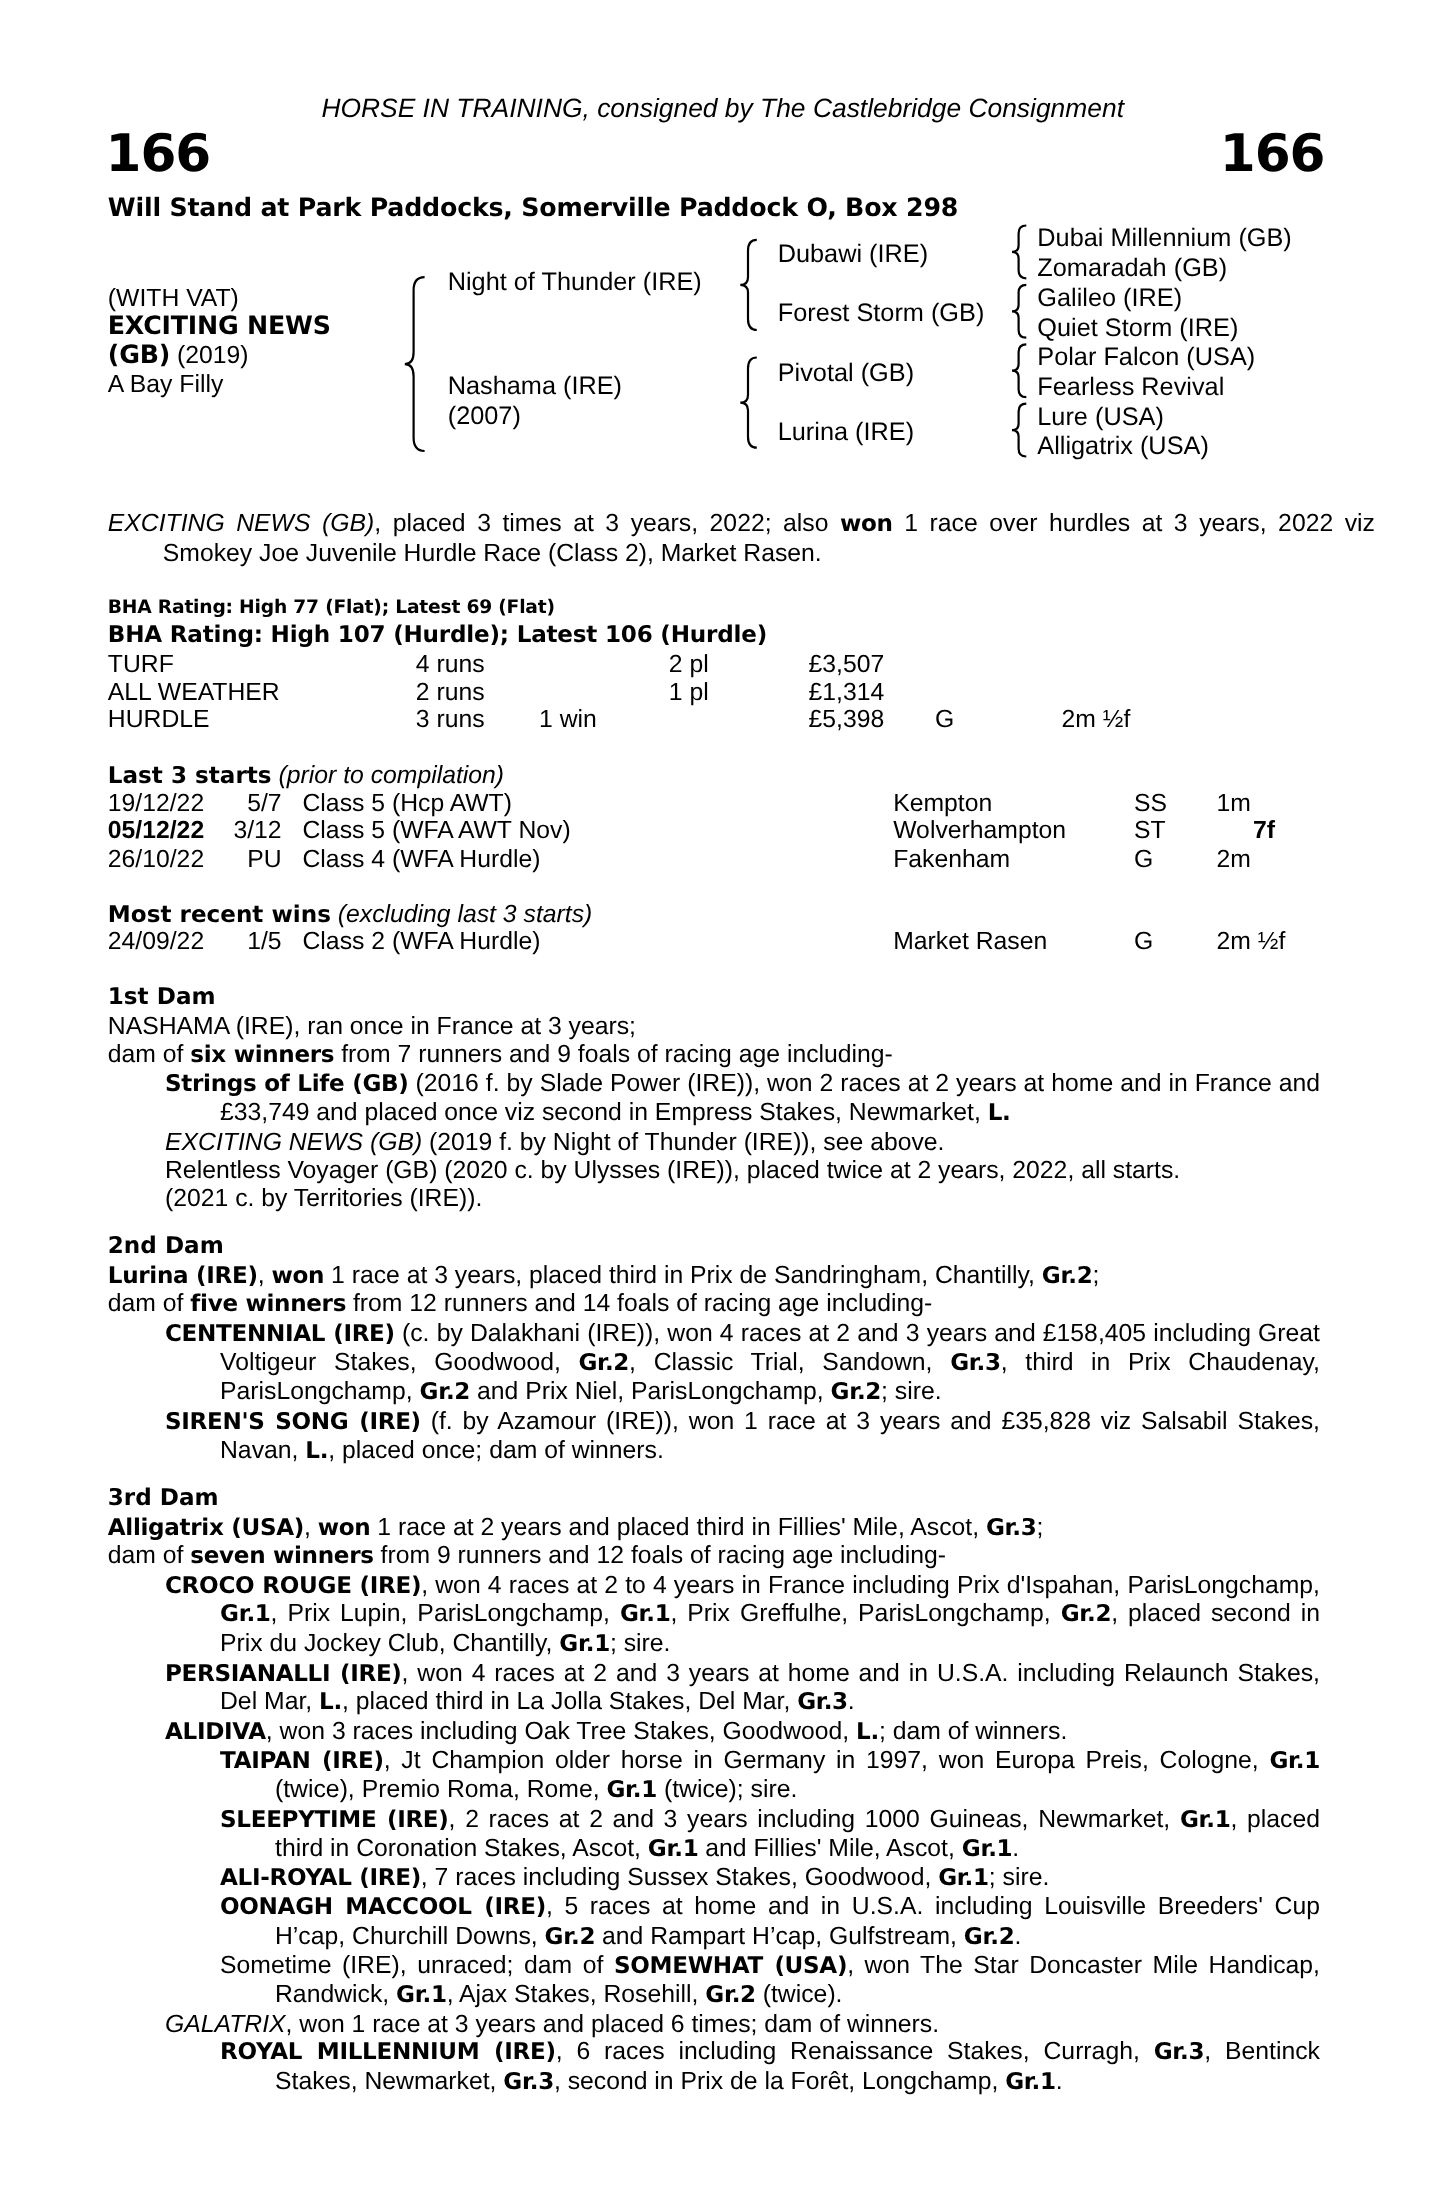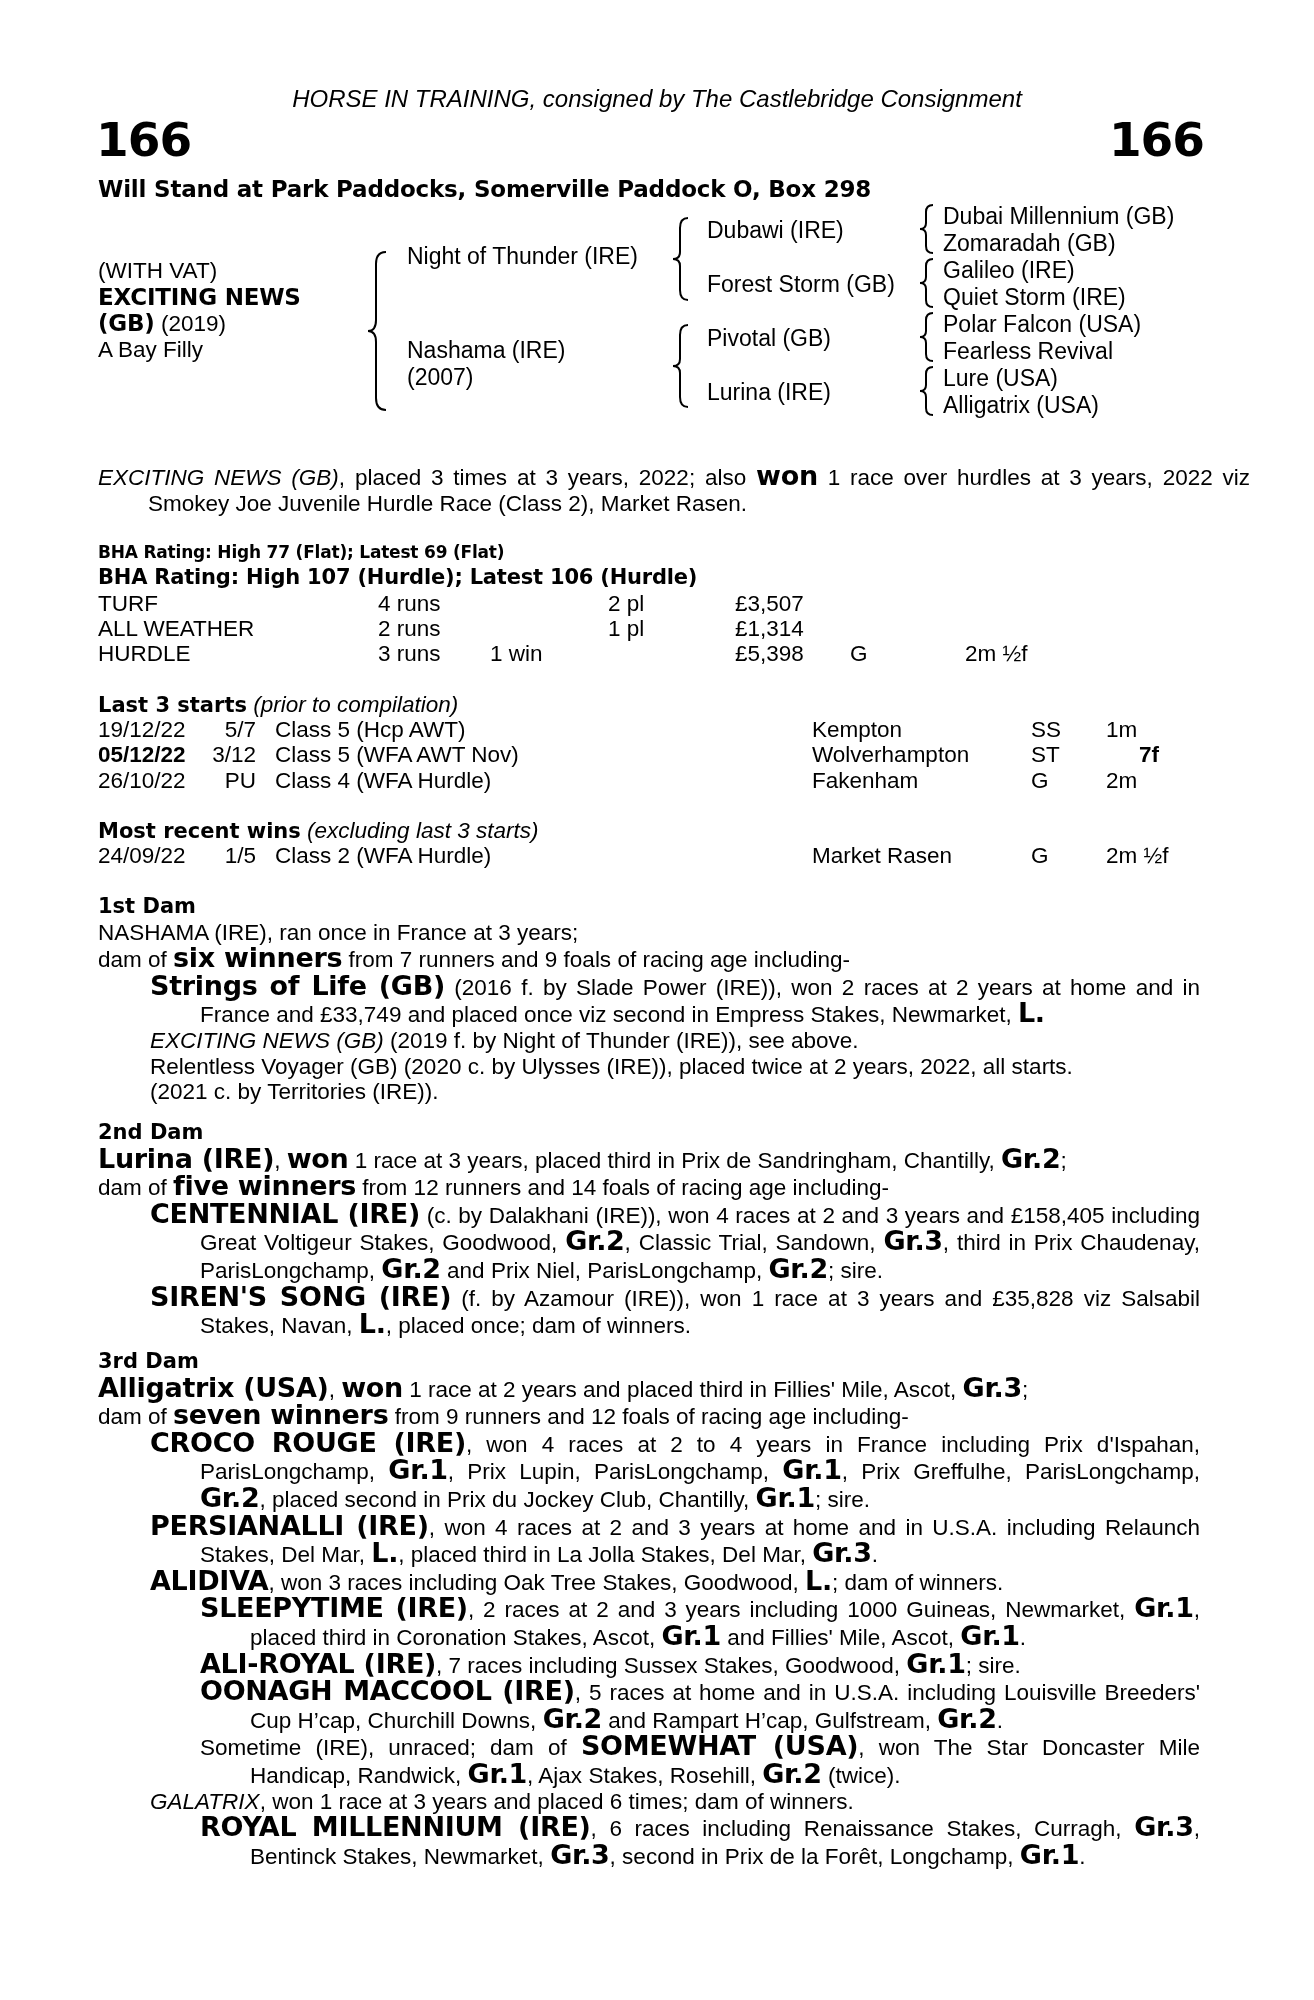--- a/index.html
+++ b/index.html
@@ -1,21 +1,21 @@
 <!DOCTYPE html>
 <html><head>
 <meta charset="utf-8">
 <style>
   html, body { margin:0; padding:0; background:#ffffff; }
   body { width:1314px; height:2000px; position:relative; overflow:hidden; color:#000;
          font-family:"Liberation Sans", sans-serif; font-size:22.5px; line-height:25.6px; }
   .abs { position:absolute; white-space:nowrap; }
   .hv { font-family:"DejaVu Sans", sans-serif; font-weight:bold; letter-spacing:-0.2px; }
   .it { font-style:italic; }
-  b.k { font-family:"DejaVu Sans", sans-serif; font-weight:bold; font-size:27px; letter-spacing:-0.3px; }
+  b.k { font-family:"DejaVu Sans", sans-serif; font-weight:bold; font-size:21px; letter-spacing:-0.3px; }
 
   #hdr-title { left:0; width:1314px; text-align:center; top:86px; font-size:24px; font-style:italic; padding-left:0; }
   .lot { top:114px; font-family:"DejaVu Sans", sans-serif; font-weight:bold; font-size:47px; line-height:52px; letter-spacing:-1px; }
   #lot-left { left:96px; }
   #lot-right { right:110px; }
   #stand { left:98px; top:175px; font-size:23px; line-height:28px; }
 
   .ped { font-size:23px; line-height:27px; }
   .brace { position:absolute; }
 
@@ -172,19 +172,20 @@
   <div class="l1"><b class="k">SIREN'S SONG (IRE)</b><span> (f. by Azamour (IRE)), won 1 race at 3 years and £35,828 viz Salsabil Stakes, Navan, </span><b class="k">L.</b><span>, placed once; dam of winners.</span></div>
 </div>
 
 <div class="para" style="top:1349px;">
   <div class="sec-h">3rd Dam</div>
   <div><b class="k">Alligatrix (USA)</b><span>, </span><b class="k">won</b><span> 1 race at 2 years and placed third in Fillies' Mile, Ascot, </span><b class="k">Gr.3</b><span>;</span></div>
   <div><span>dam of </span><b class="k">seven winners</b><span> from 9 runners and 12 foals of racing age including-</span></div>
   <div class="l1"><b class="k">CROCO ROUGE (IRE)</b><span>, won 4 races at 2 to 4 years in France including Prix d'Ispahan, ParisLongchamp, </span><b class="k">Gr.1</b><span>, Prix Lupin, ParisLongchamp, </span><b class="k">Gr.1</b><span>, Prix Greffulhe, ParisLongchamp, </span><b class="k">Gr.2</b><span>, placed second in Prix du Jockey Club, Chantilly, </span><b class="k">Gr.1</b><span>; sire.</span></div>
   <div class="l1"><b class="k">PERSIANALLI (IRE)</b><span>, won 4 races at 2 and 3 years at home and in U.S.A. including Relaunch Stakes, Del Mar, </span><b class="k">L.</b><span>, placed third in La Jolla Stakes, Del Mar, </span><b class="k">Gr.3</b><span>.</span></div>
   <div class="l1"><b class="k">ALIDIVA</b><span>, won 3 races including Oak Tree Stakes, Goodwood, </span><b class="k">L.</b><span>; dam of winners.</span></div>
+  <div class="l2"><b class="k">TAIPAN (IRE)</b><span>, Jt Champion older horse in Germany in 1997, won Europa Preis, Cologne, </span><b class="k">Gr.1</b><span> (twice), Premio Roma, Rome, </span><b class="k">Gr.1</b><span> (twice); sire.</span></div>
   <div class="l2"><b class="k">SLEEPYTIME (IRE)</b><span>, 2 races at 2 and 3 years including 1000 Guineas, Newmarket, </span><b class="k">Gr.1</b><span>, placed third in Coronation Stakes, Ascot, </span><b class="k">Gr.1</b><span> and Fillies' Mile, Ascot, </span><b class="k">Gr.1</b><span>.</span></div>
   <div class="l2"><b class="k">ALI-ROYAL (IRE)</b><span>, 7 races including Sussex Stakes, Goodwood, </span><b class="k">Gr.1</b><span>; sire.</span></div>
   <div class="l2"><b class="k">OONAGH MACCOOL (IRE)</b><span>, 5 races at home and in U.S.A. including Louisville Breeders' Cup H’cap, Churchill Downs, </span><b class="k">Gr.2</b><span> and Rampart H’cap, Gulfstream, </span><b class="k">Gr.2</b><span>.</span></div>
   <div class="l2"><span>Sometime (IRE), unraced; dam of </span><b class="k">SOMEWHAT (USA)</b><span>, won The Star Doncaster Mile Handicap, Randwick, </span><b class="k">Gr.1</b><span>, Ajax Stakes, Rosehill, </span><b class="k">Gr.2</b><span> (twice).</span></div>
   <div class="l1"><span class="it">GALATRIX</span><span>, won 1 race at 3 years and placed 6 times; dam of winners.</span></div>
   <div class="l2"><b class="k">ROYAL MILLENNIUM (IRE)</b><span>, 6 races including Renaissance Stakes, Curragh, </span><b class="k">Gr.3</b><span>, Bentinck Stakes, Newmarket, </span><b class="k">Gr.3</b><span>, second in Prix de la Forêt, Longchamp, </span><b class="k">Gr.1</b><span>.</span></div>
 </div>
 
 </body></html>

